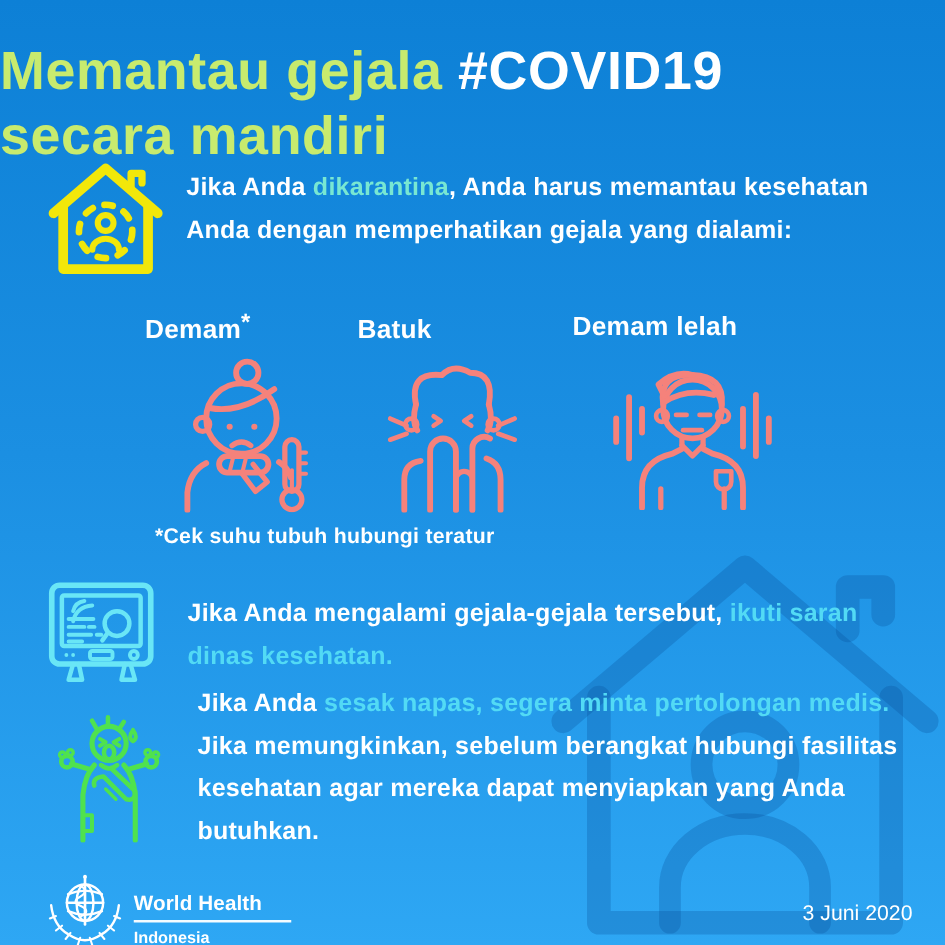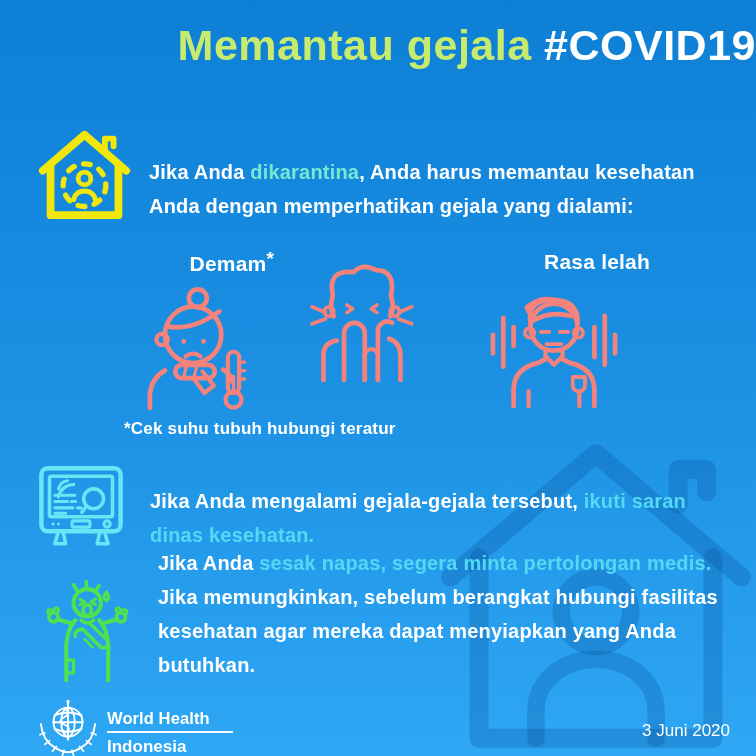--- a/index.html
+++ b/index.html
@@ -4,82 +4,83 @@
 <style>
   html,body{margin:0;padding:0;background:#222;}
   .canvas{
     position:relative;width:756px;height:756px;overflow:hidden;
     background:linear-gradient(180deg,#0d80d6 0%,#1b8fe2 48%,#2ea7f4 100%);
     font-family:"Liberation Sans",sans-serif;
   }
   svg{display:block}
   .watermark{position:absolute;left:438px;top:438px;width:316px;height:316px;color:rgba(8,76,152,.27);pointer-events:none}
 
-  .title{position:absolute;top:20px;left:0;right:0;text-align:right;
+  .title{position:absolute;top:32px;left:0;right:0;text-align:left;
     font-weight:bold;font-size:43px;line-height:1.2;letter-spacing:.5px}
   .tg{color:#c8eb6e}
   .tw{color:#ffffff}
 
-  .section{position:absolute;display:flex;align-items:flex-end}
+  .section{position:absolute;display:flex;align-items:flex-start}
   .sec-text{font-size:20px;font-weight:bold;color:#fff;white-space:pre-line;
     line-height:34px;letter-spacing:.2px}
   .mint{color:#78e7d2}
   .cyan{color:#52daf5}
 
   #sec1{top:126px;left:36px}
   #sec1 .icon-box{width:97px;height:97px;flex:none}
   #sec1 .sec-text{margin-left:16px;margin-top:7px;width:592px}
 
   #sec2{top:456px;left:36px}
   #sec2 .icon-box{width:90px;height:92px;flex:none;margin-top:4px}
-  #sec2 .sec-text{margin-left:24px;margin-top:8px;width:600px}
+  #sec2 .sec-text{margin-left:24px;margin-top:18px;width:600px}
 
   #sec3{top:546px;left:36px}
   #sec3 .icon-box{width:92px;height:102px;flex:none;margin-top:26px;margin-left:8px}
   #sec3 .sec-text{margin-left:22px;width:605px}
 
-  .symptom-col{position:absolute;text-align:right}
+  .symptom-col{position:absolute;text-align:left}
   #col-demam{left:116px;top:248px;width:158px}
   #col-batuk{left:286px;top:248px;width:150px}
   #col-lelah{left:458px;top:246px;width:192px}
   .symptom-label{font-size:21px;font-weight:bold;color:#fff;letter-spacing:.2px}
   .symptom-label sup{font-size:19px;vertical-align:6px}
   .symptom-icon{margin:10px auto 0;width:116px;height:124px}
   #col-lelah .symptom-icon{width:146px}
 
   .footnote{position:absolute;left:124px;top:419px;font-size:17px;font-weight:bold;color:#fff;letter-spacing:.2px}
 
   .yellow{color:#f2e70a}
   .salmon{color:#f5827b}
   .tvcyan{color:#69e6f6}
   .greenic{color:#4fe24e}
 
   .who{position:absolute;left:36px;top:697px;display:flex;align-items:flex-end;color:#fff}
   .who-emblem{width:64px;height:60px;margin-right:7px;flex:none}
   .who-name{font-size:16.5px;font-weight:bold;line-height:1.1;padding-top:5px;letter-spacing:.1px}
   .who-rule{width:126px;height:2px;background:#fff;margin:4px 0 4px;opacity:.95}
-  .who-region{font-size:17px;font-weight:bold}
+  .who-region{font-size:13px;font-weight:bold}
 
   .date{position:absolute;right:26px;top:721px;font-size:17px;font-weight:normal;color:#fff}
 </style>
 </head>
 <body>
 
 <div class="canvas">
 
   <svg class="watermark" viewBox="0 0 100 100" fill="none" stroke="currentColor" stroke-width="6" stroke-linecap="round" stroke-linejoin="round">
     <path d="M4 44 L50 5 L96 44"></path>
     <path d="M76 21 V10 H85 V17"></path>
     <path d="M13 38 V95 H87 V38"></path>
     <circle cx="50" cy="55" r="11" stroke-width="5.5"></circle>
     <path d="M31 95 V86 a19 16 0 0 1 38 0 V95" stroke-width="5.5"></path>
   </svg>
 
   <div class="title">
     <div><span class="tg">Memantau gejala </span><span class="tw">#COVID19</span></div>
+    <div class="tg">secara mandiri</div>
   </div>
 
   <div class="section" id="sec1">
     <div class="icon-box yellow">
       <svg viewBox="0 0 100 100" width="97" height="97" fill="none" stroke="currentColor" stroke-linecap="round" stroke-linejoin="round">
         <path d="M7 46 L50 9 L93 46" stroke-width="8"></path>
         <path d="M15 41 V92 H85 V41" stroke-width="8"></path>
         <path d="M71 25 V13 H80 V21" stroke-width="6"></path>
         <circle cx="50" cy="61" r="22" stroke-width="5.5" stroke-dasharray="7 10"></circle>
         <circle cx="50" cy="54" r="6.5" stroke-width="5"></circle>
@@ -106,40 +107,41 @@
       <path d="M28 90 Q14 97 12 115 V130"></path>
       <path d="M90 89 Q98 94 100 102"></path>
       <rect x="95" y="70" width="12" height="44" rx="6" stroke-width="4.5"></rect>
       <circle cx="101" cy="121" r="8.5" stroke-width="4.5"></circle>
       <path d="M101 96 V111" stroke-width="3.5"></path>
       <path d="M107 81 h6 M107 90 h6 M107 99 h6" stroke-width="3.5"></path>
     </svg>
   </div>
 
   <div class="symptom-col" id="col-batuk">
+    <div class="symptom-label"><span>Batuk</span><sup></sup></div>
     <svg class="symptom-icon salmon" viewBox="0 0 120 132" fill="none" stroke="currentColor" stroke-width="5" stroke-linecap="round" stroke-linejoin="round">
       <path d="M30 40 Q24 12 52 15 Q62 5 76 13 Q97 13 92 40"></path>
       <path d="M30 40 Q26 54 31 62"></path>
       <path d="M92 40 Q96 54 91 62"></path>
       <circle cx="26" cy="57" r="5" stroke-width="4"></circle>
       <circle cx="96" cy="57" r="5" stroke-width="4"></circle>
       <path d="M45 50 l6 4 l-6 4" stroke-width="4"></path>
       <path d="M77 50 l-6 4 l6 4" stroke-width="4"></path>
       <path d="M8 52 l14 6 M8 70 l14 -5" stroke-width="4"></path>
       <path d="M114 52 l-14 6 M114 70 l-14 -5" stroke-width="4"></path>
       <path d="M20 130 V104 Q20 90 34 88"></path>
       <path d="M102 130 V104 Q102 90 90 86"></path>
       <path d="M42 130 V80 a11 11 0 0 1 22 0 V130"></path>
       <path d="M64 130 V104 a7 7 0 0 1 14 0 V130" stroke-width="4.5"></path>
       <path d="M78 130 V78 a10 10 0 0 1 15 -9"></path>
     </svg>
   </div>
 
   <div class="symptom-col" id="col-lelah">
-    <div class="symptom-label"><span>Rasa lelah</span><sup></sup></div>
+    <div class="symptom-label"><span>Demam lelah</span><sup></sup></div>
     <svg class="symptom-icon salmon" viewBox="0 0 150 132" fill="none" stroke="currentColor" stroke-width="5" stroke-linecap="round" stroke-linejoin="round">
       <path d="M10 54 V74 M21 36 V88 M32 46 V66"></path>
       <path d="M140 54 V74 M129 34 V86 M118 46 V78"></path>
       <circle cx="75" cy="46" r="25"></circle>
       <path d="M50 42 Q46 16 75 17 Q102 18 100 42"></path>
       <path d="M52 37 L46 25 Q60 13 75 17"></path>
       <path d="M51 40 Q70 28 93 34"></path>
       <circle cx="49" cy="52" r="5" stroke-width="4"></circle>
       <circle cx="101" cy="52" r="5" stroke-width="4"></circle>
       <path d="M61 51 h9 M81 51 h9" stroke-width="4"></path>

